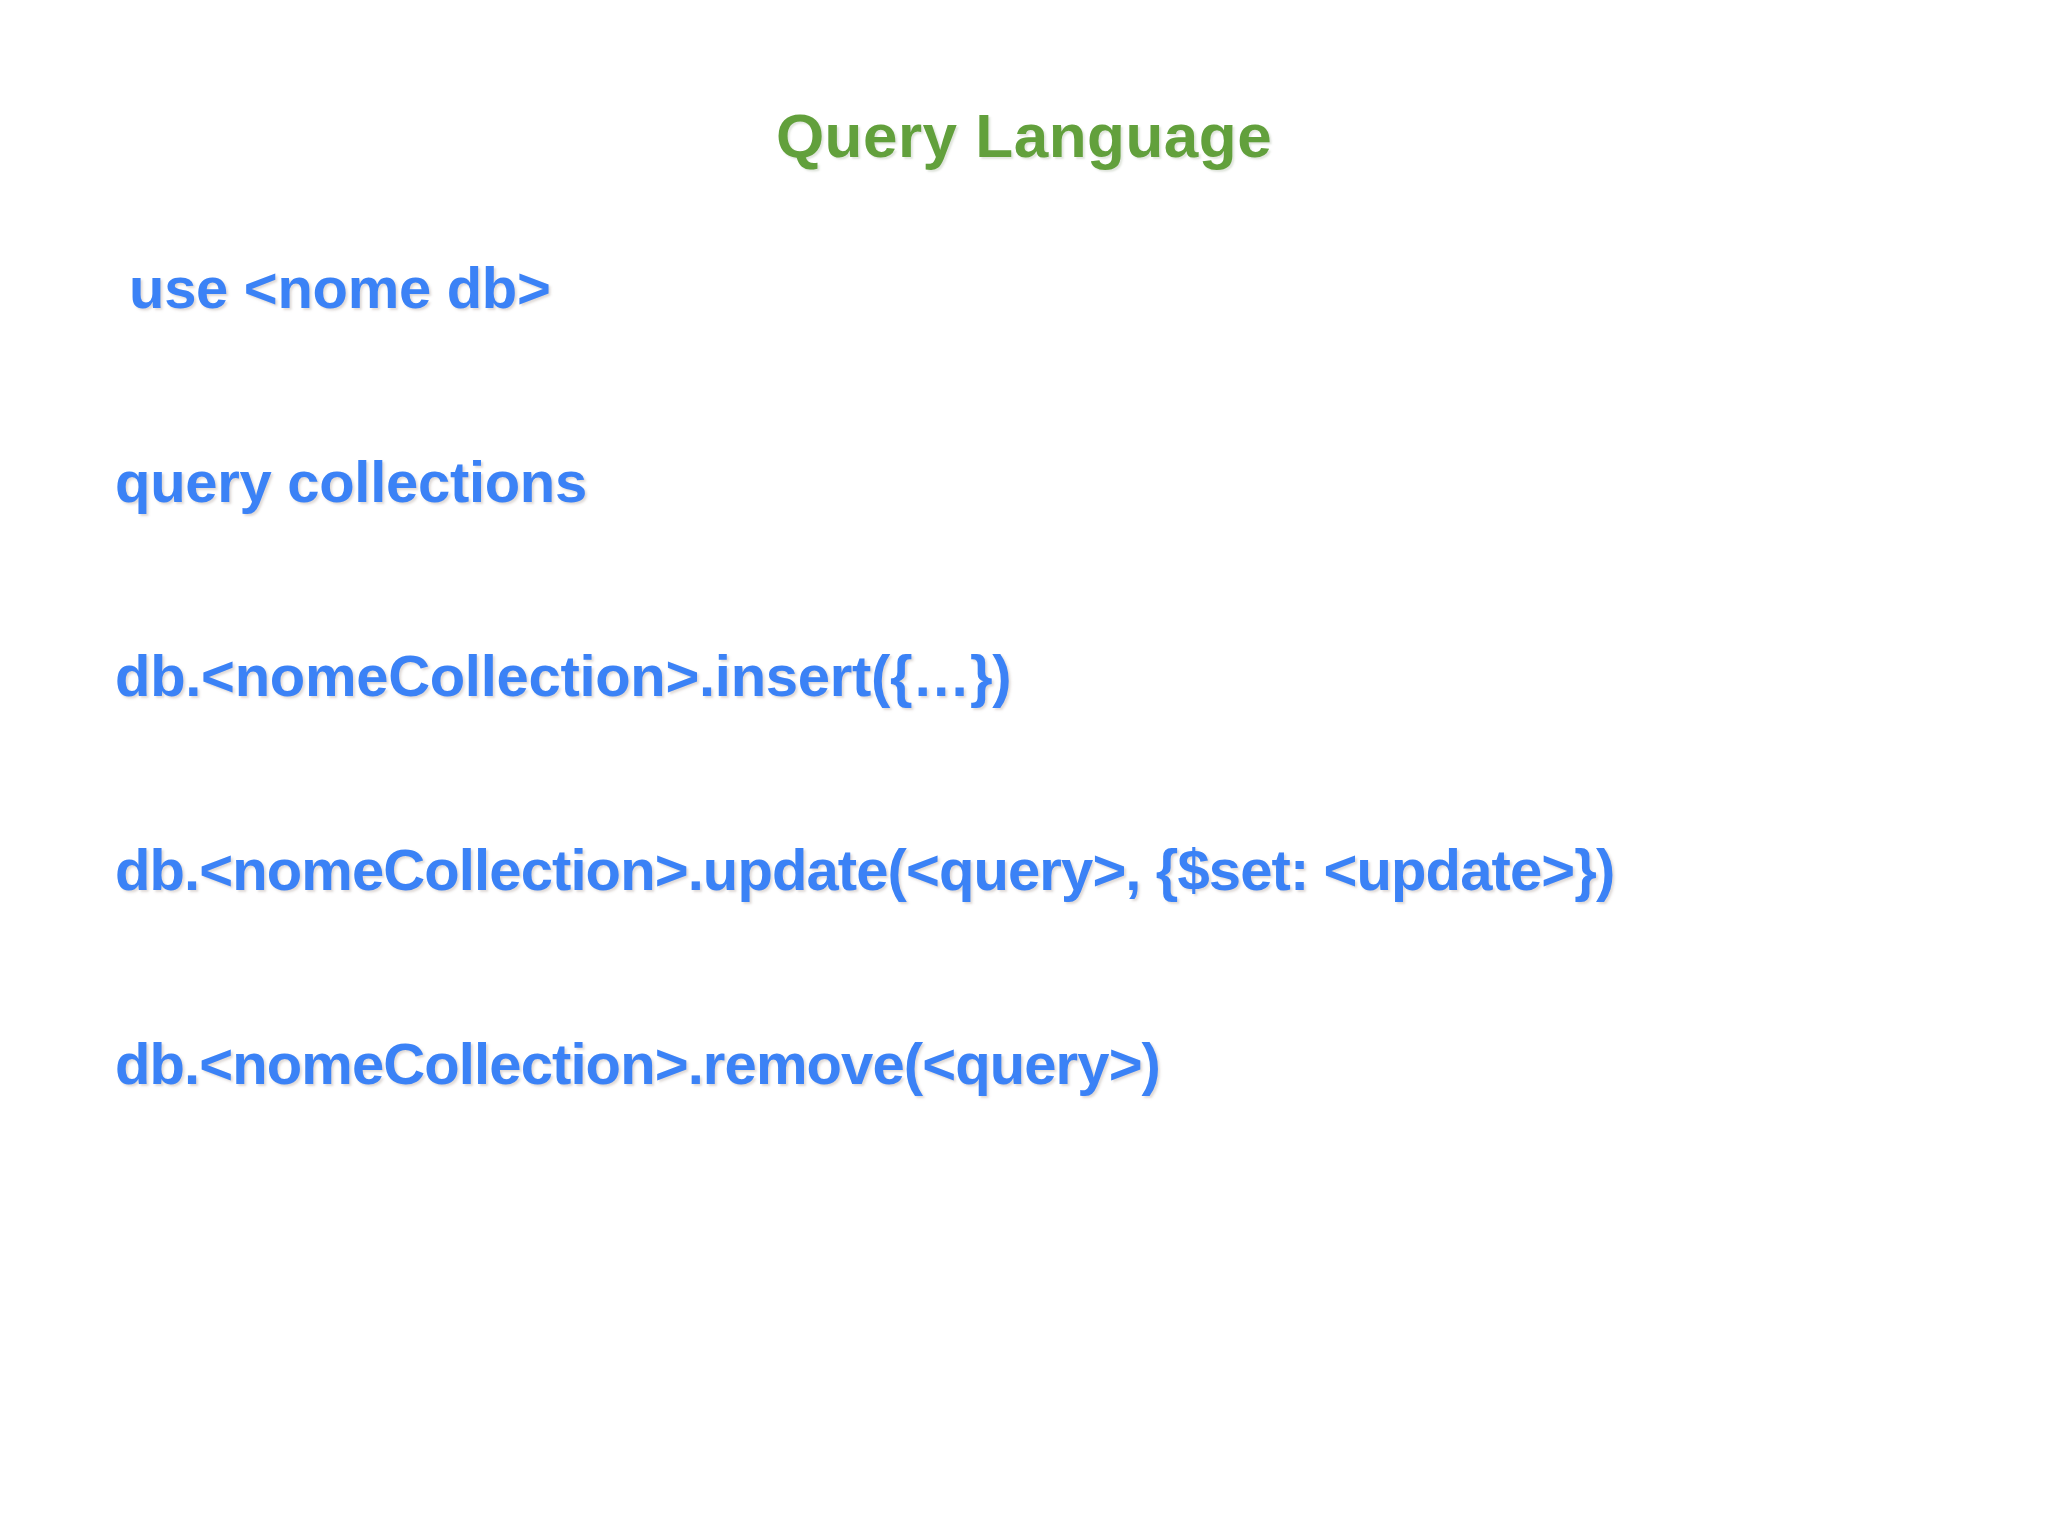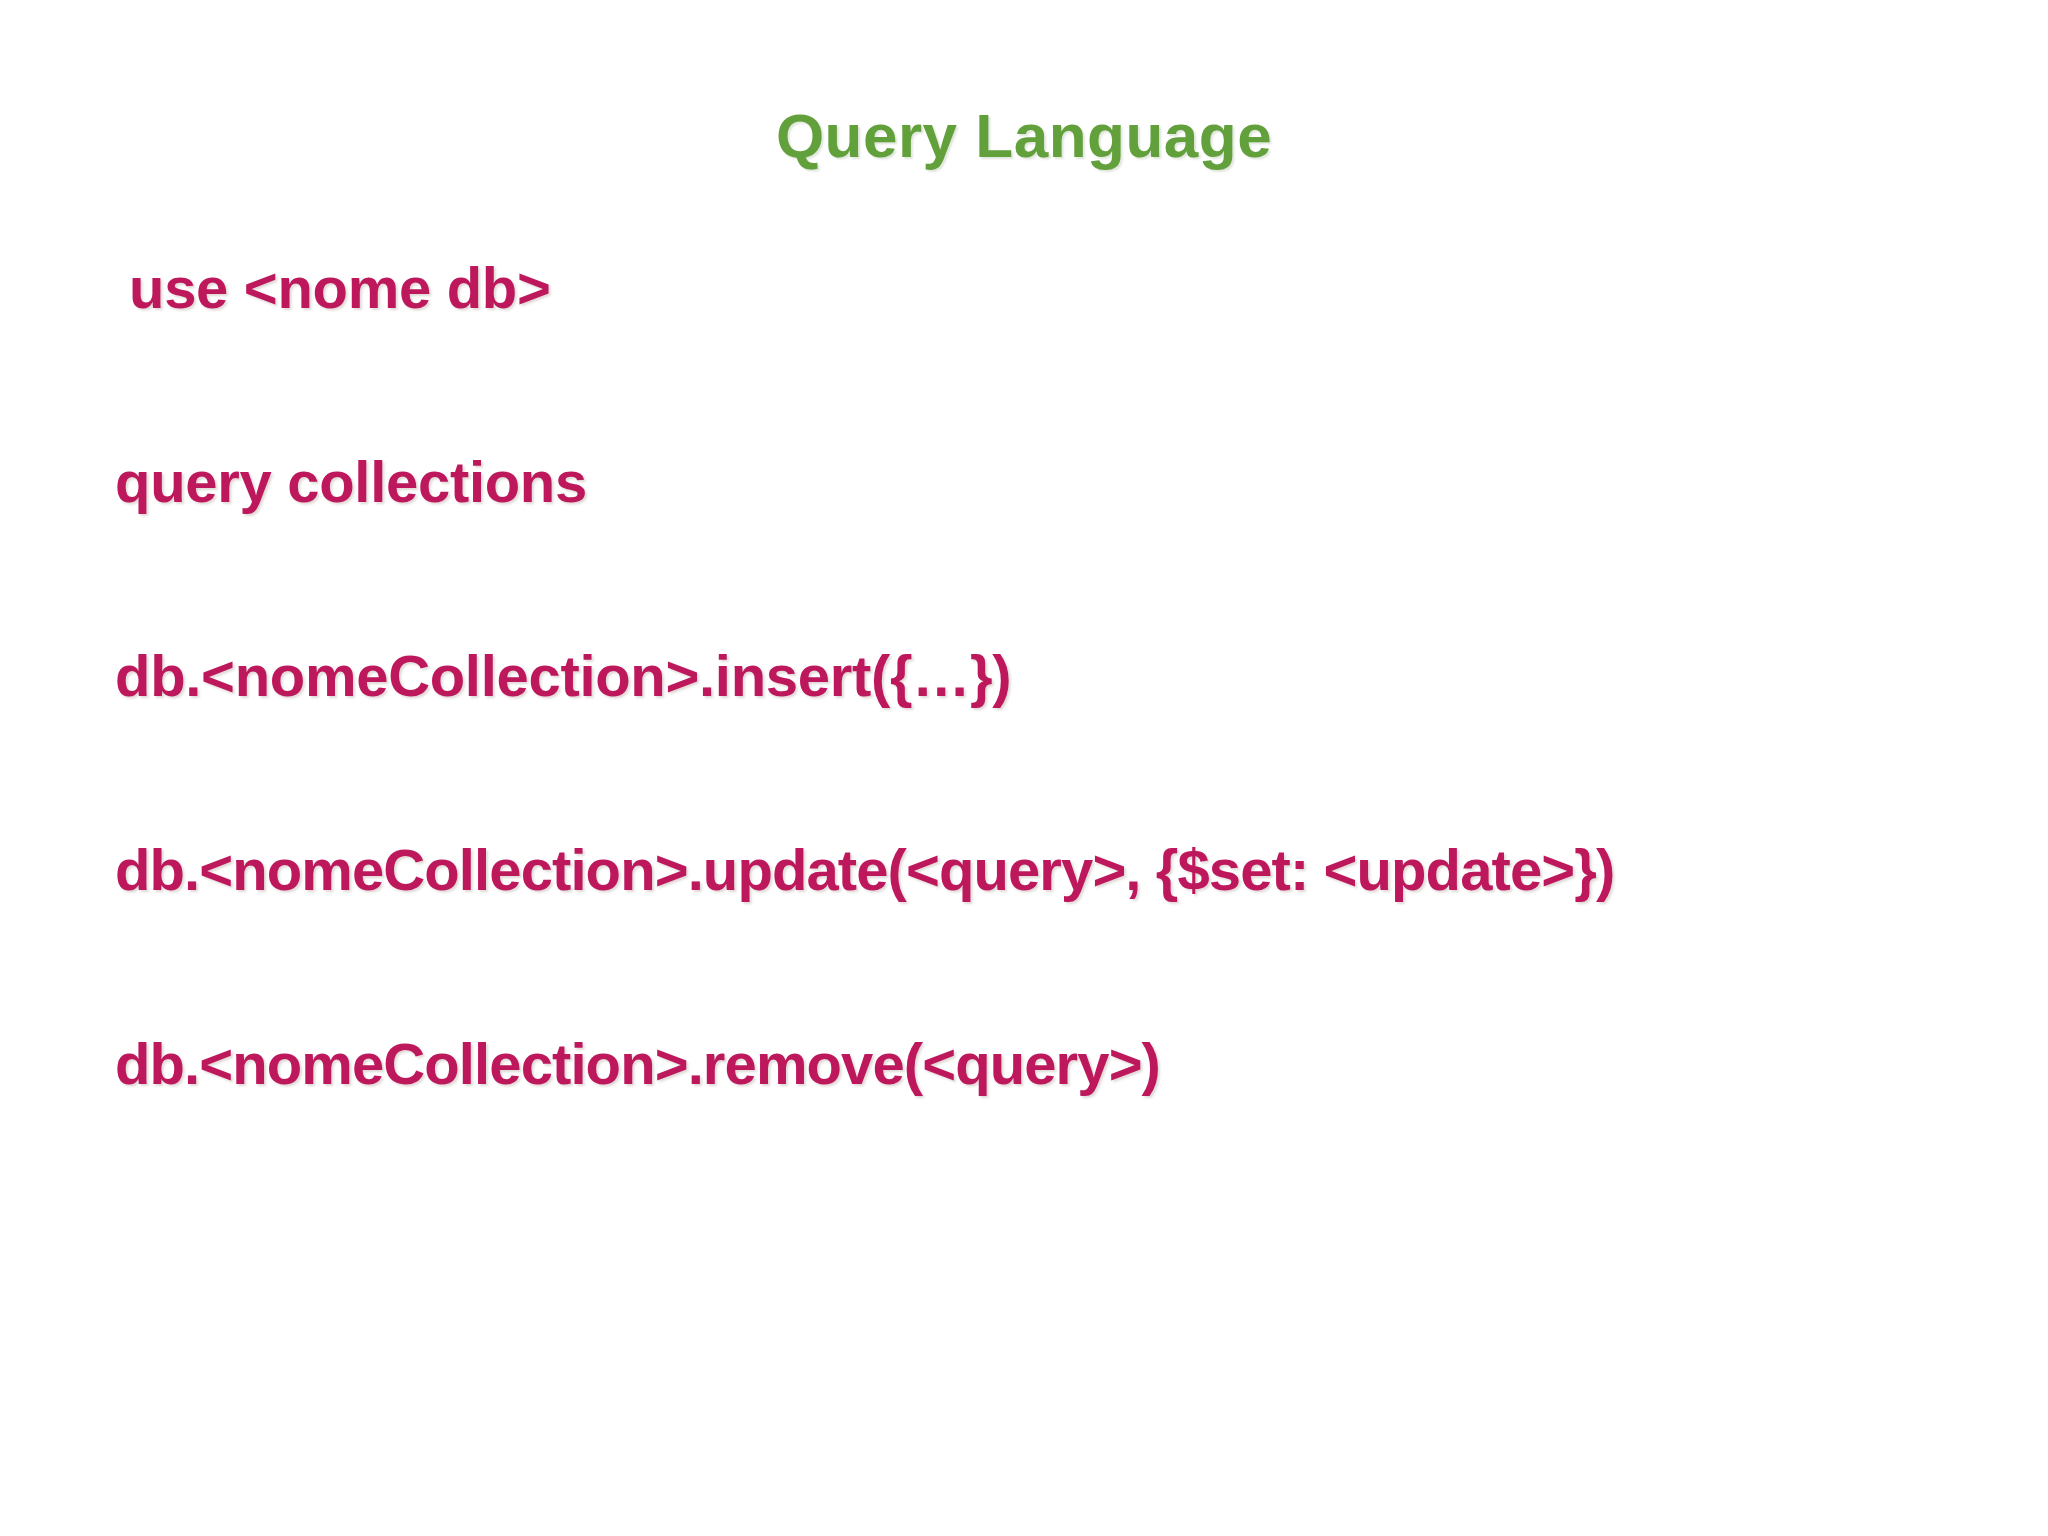--- a/index.html
+++ b/index.html
@@ -44,21 +44,21 @@
     position: absolute;
     top: 258px;
     left: 115px;
     width: 1910px;
   }
 
   .command-line {
     height: 194px;
     font-size: 58px;
     font-weight: bold;
-    color: #be185d;
+    color: #3b82f6;
     letter-spacing: -0.3px;
     white-space: nowrap;
     text-shadow: 2px 2px 2.5px rgba(150, 130, 120, 0.30);
     line-height: 1.05;
   }
 
   .command-line.indented {
     padding-left: 14px;
   }
 

